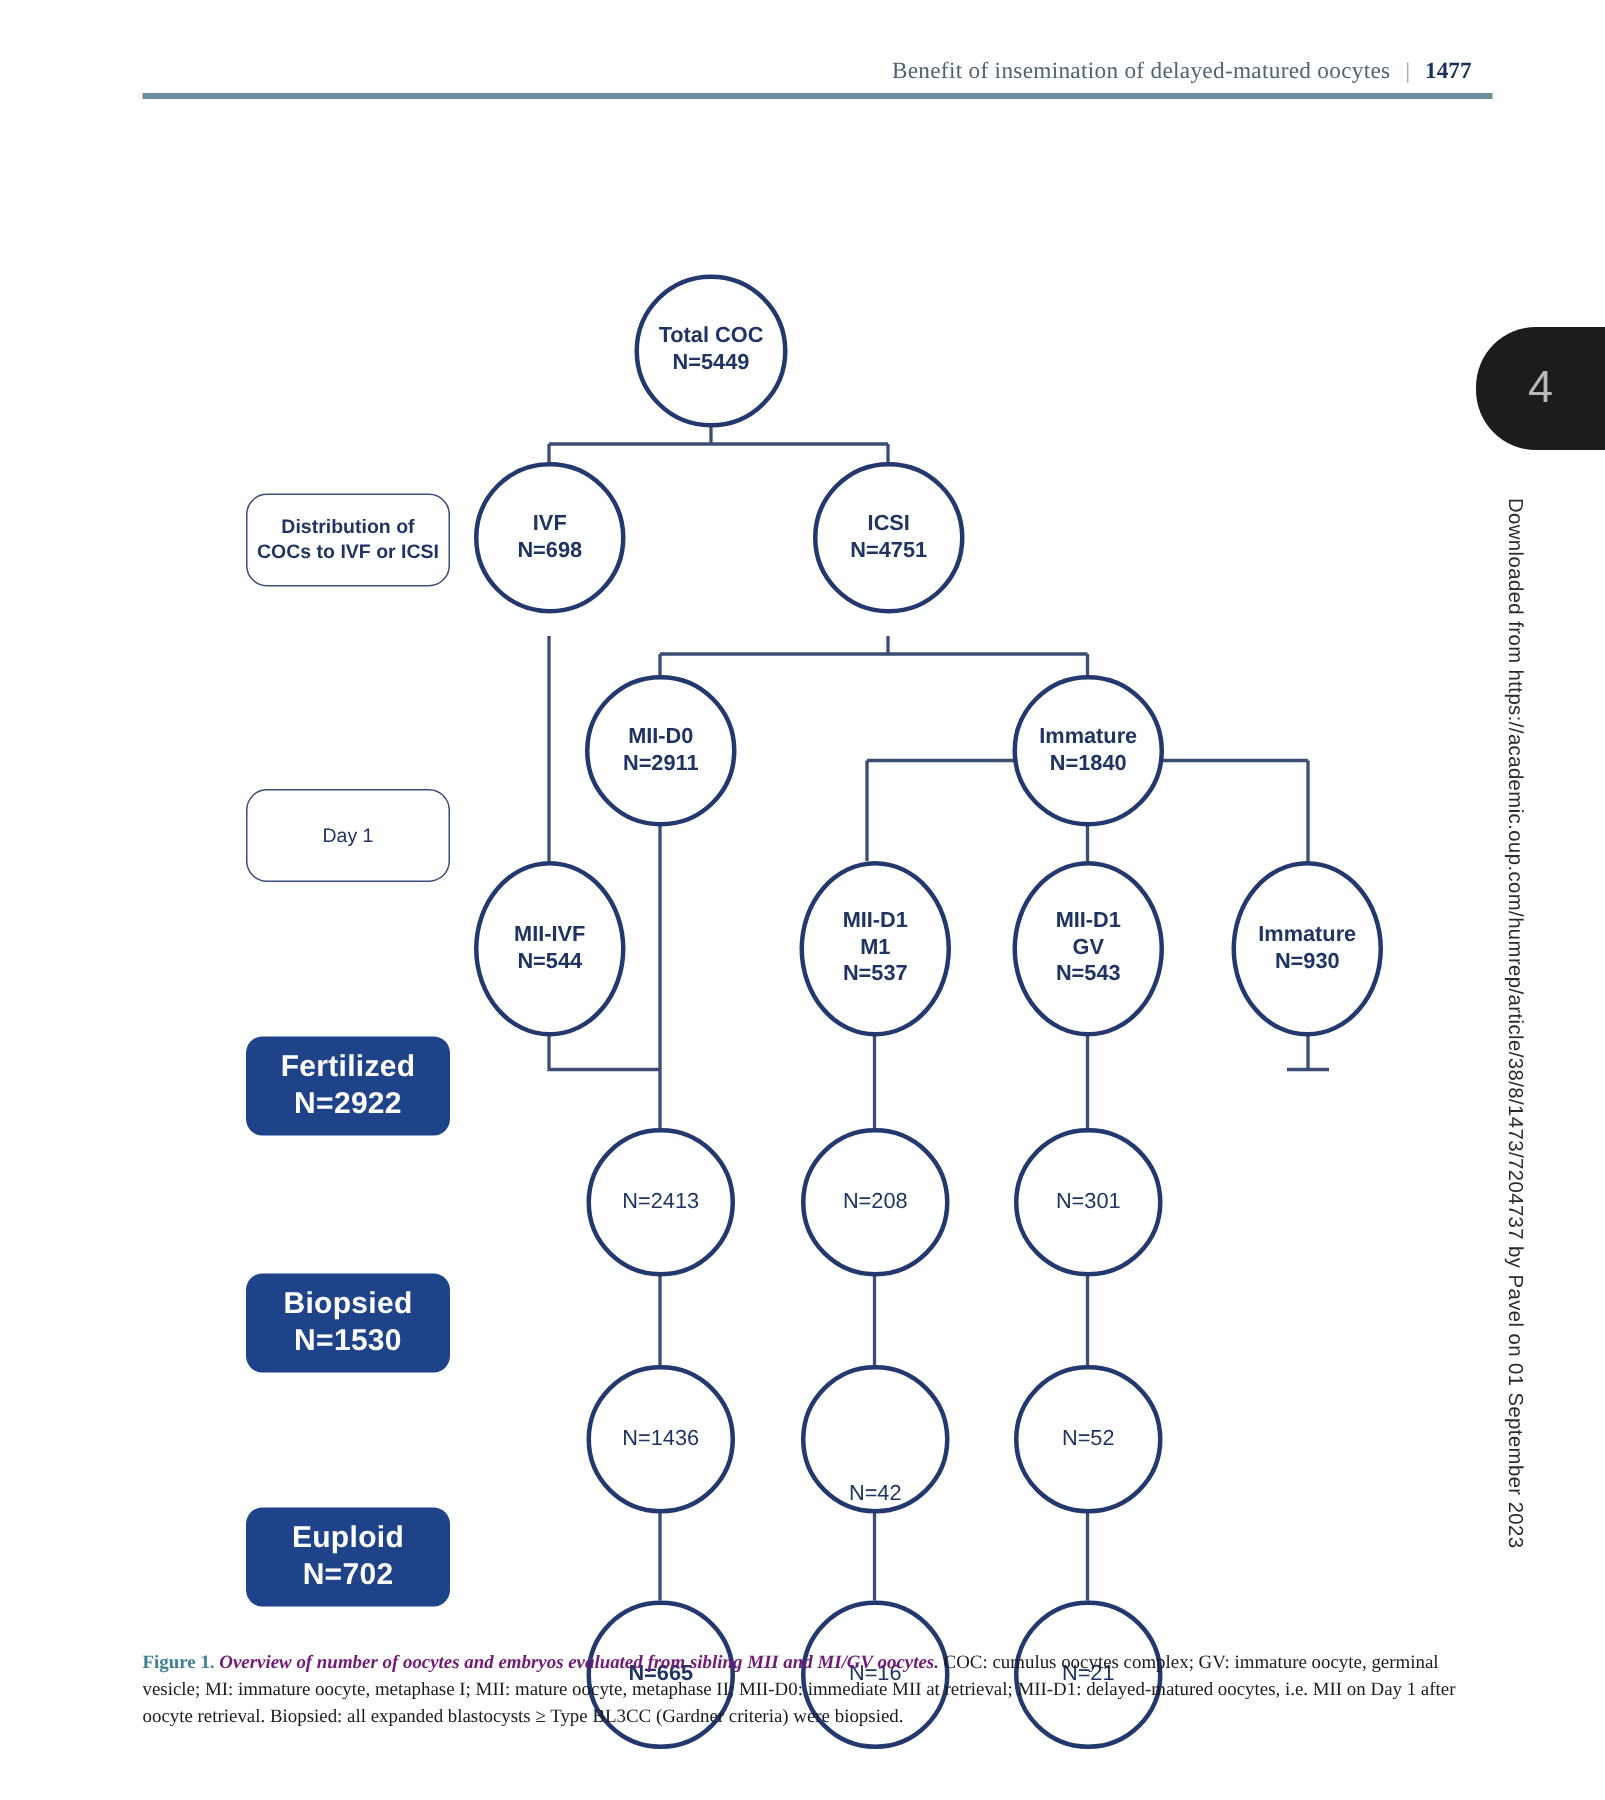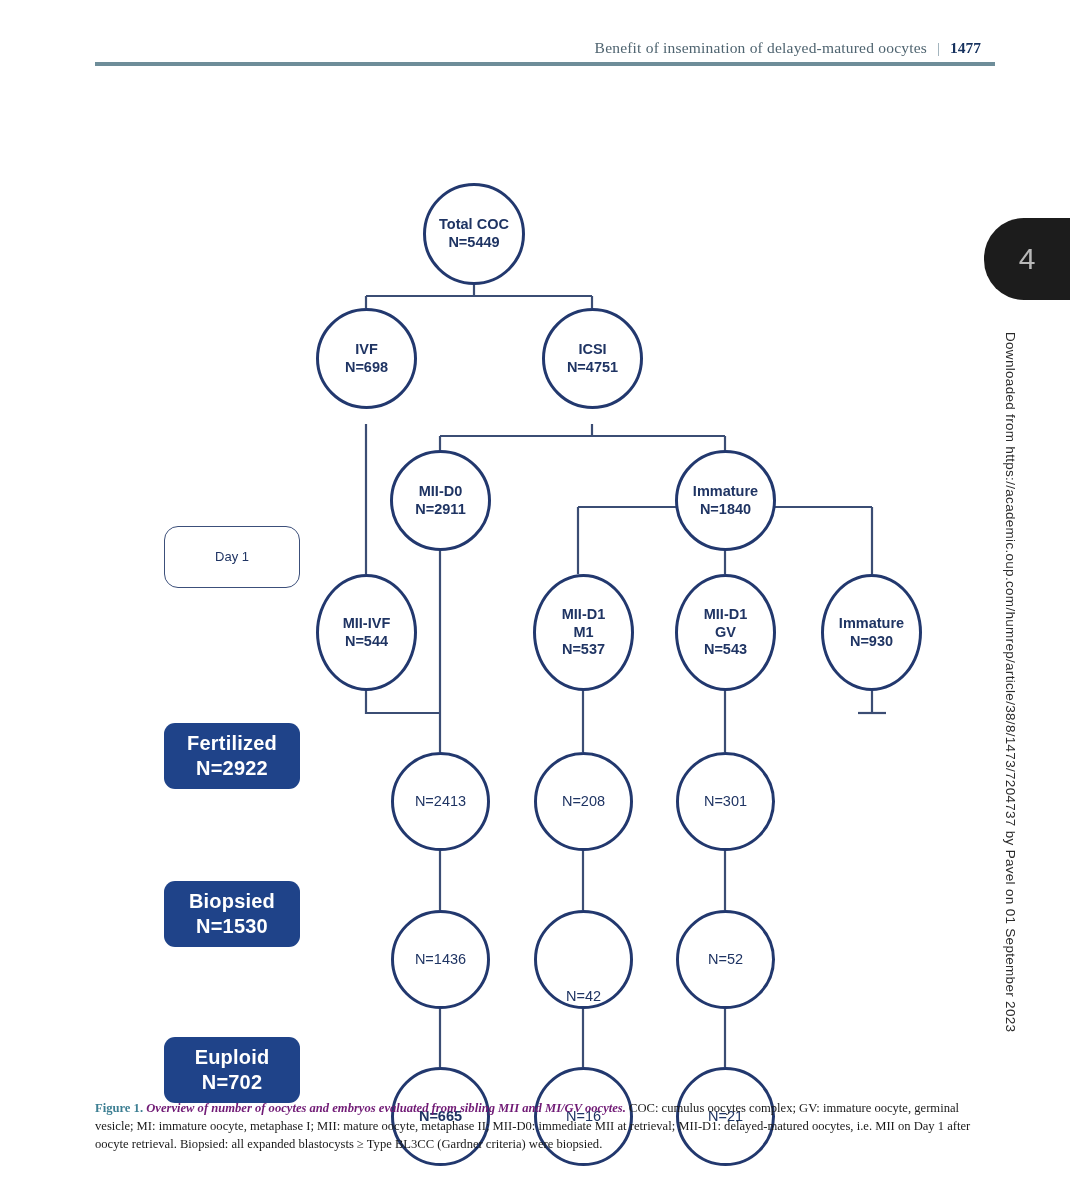--- a/index.html
+++ b/index.html
@@ -65,21 +65,20 @@
   }
   .stagebox.bold{font-weight:bold;font-size:13px;}
   .stagebox.plain{font-size:13px;}
 
   .badge{
     position:absolute;box-sizing:border-box;
     background:#1f4389;border-radius:11px;
     display:flex;flex-direction:column;align-items:center;justify-content:center;
     color:#ffffff;font-weight:bold;font-size:20px;line-height:1.25;text-align:center;
     letter-spacing:.2px;
-    margin-top:32px;
   }
 
   
   #caption{
     position:absolute;left:95px;top:1100px;width:900px;
     font-family:"Liberation Serif",serif;font-size:12.6px;color:#1a1a1a;line-height:1.42;
     text-align:left;
   }
   #caption .fig-label{color:#3d7f93;font-weight:bold;}
   #caption .fig-title{font-weight:bold;color:#701a75;font-style:italic;}
@@ -135,20 +134,24 @@
       <path d="M440,770 L440,830"></path>
       <path d="M583,770 L583,830"></path>
       <path d="M725,770 L725,830"></path>
 
       <path d="M440,928 L440,987"></path>
       <path d="M583,928 L583,987"></path>
       <path d="M725,928 L725,987"></path>
     </g>
   </svg>
 
+  <div class="stagebox bold" style="left:164px;top:249px;width:136px;height:62px;">
+    <span class="l">Distribution of</span>
+    <span class="l">COCs to IVF or ICSI</span>
+  </div>
 
 
   <div class="stagebox plain" style="left:164px;top:446px;width:136px;height:62px;">
     <span class="l">Day 1</span>
   </div>
 
   <div class="badge" style="left:164px;top:611px;width:136px;height:66px;">
     <span>Fertilized</span>
     <span>N=2922</span>
   </div>

